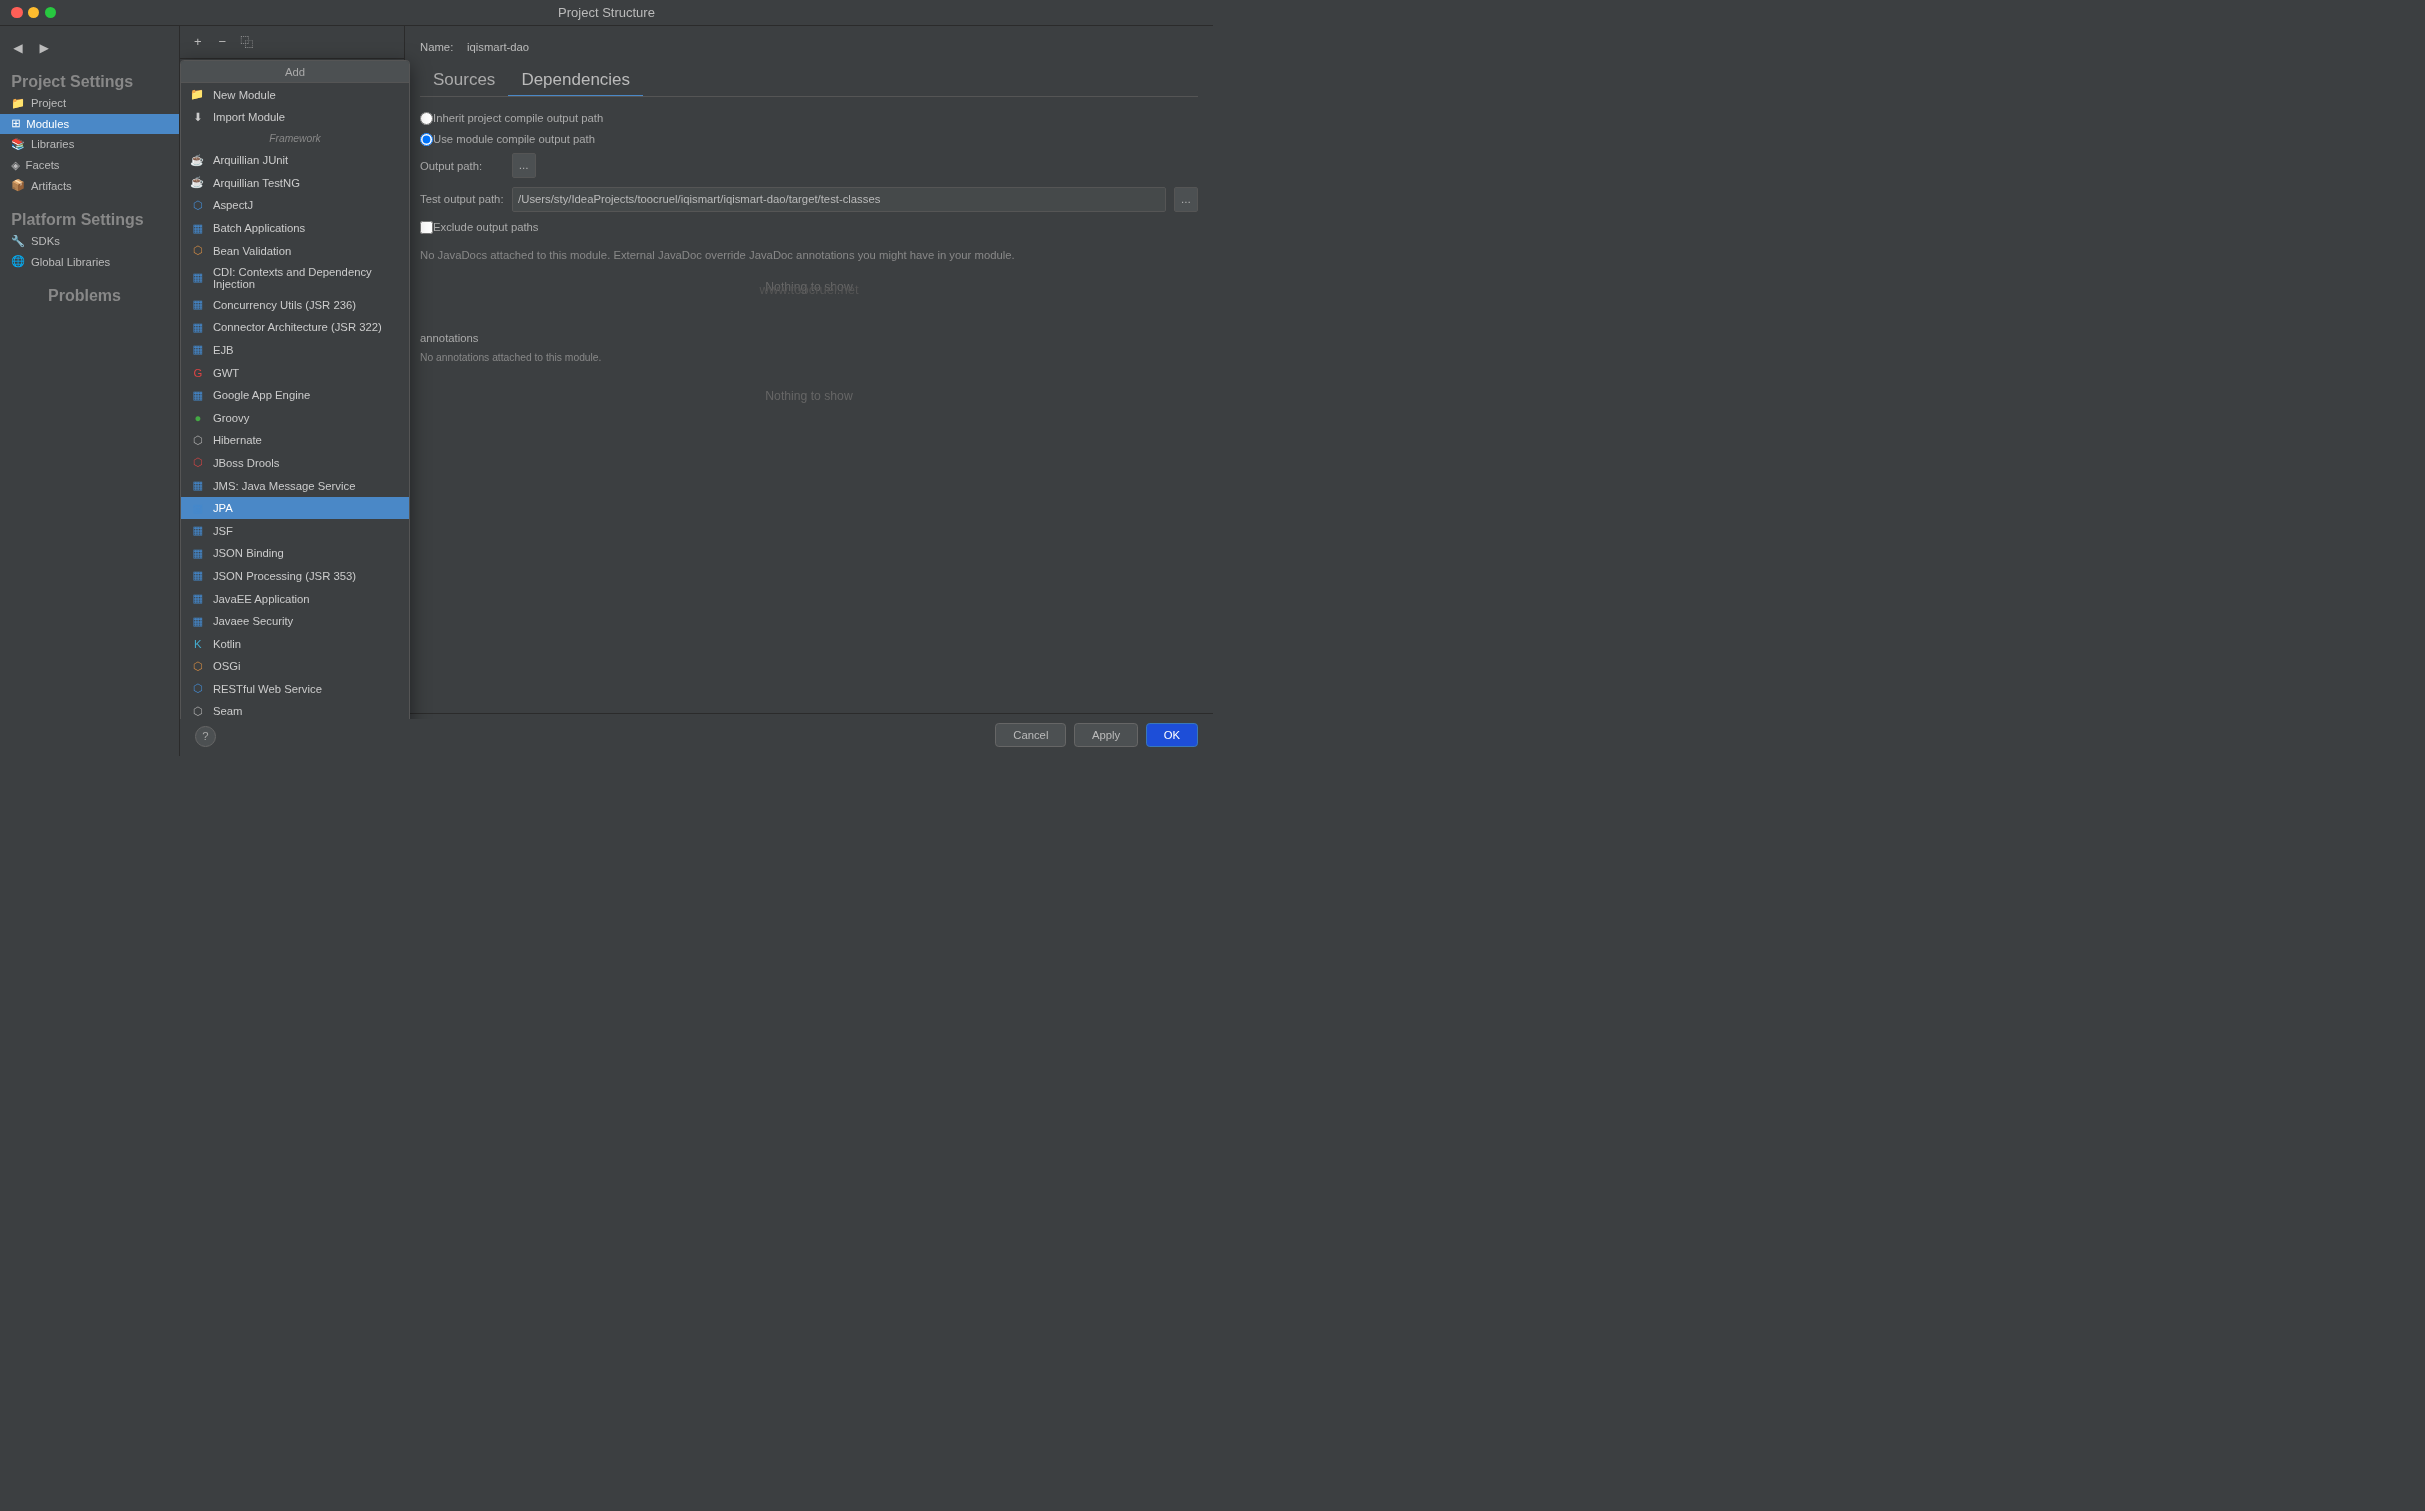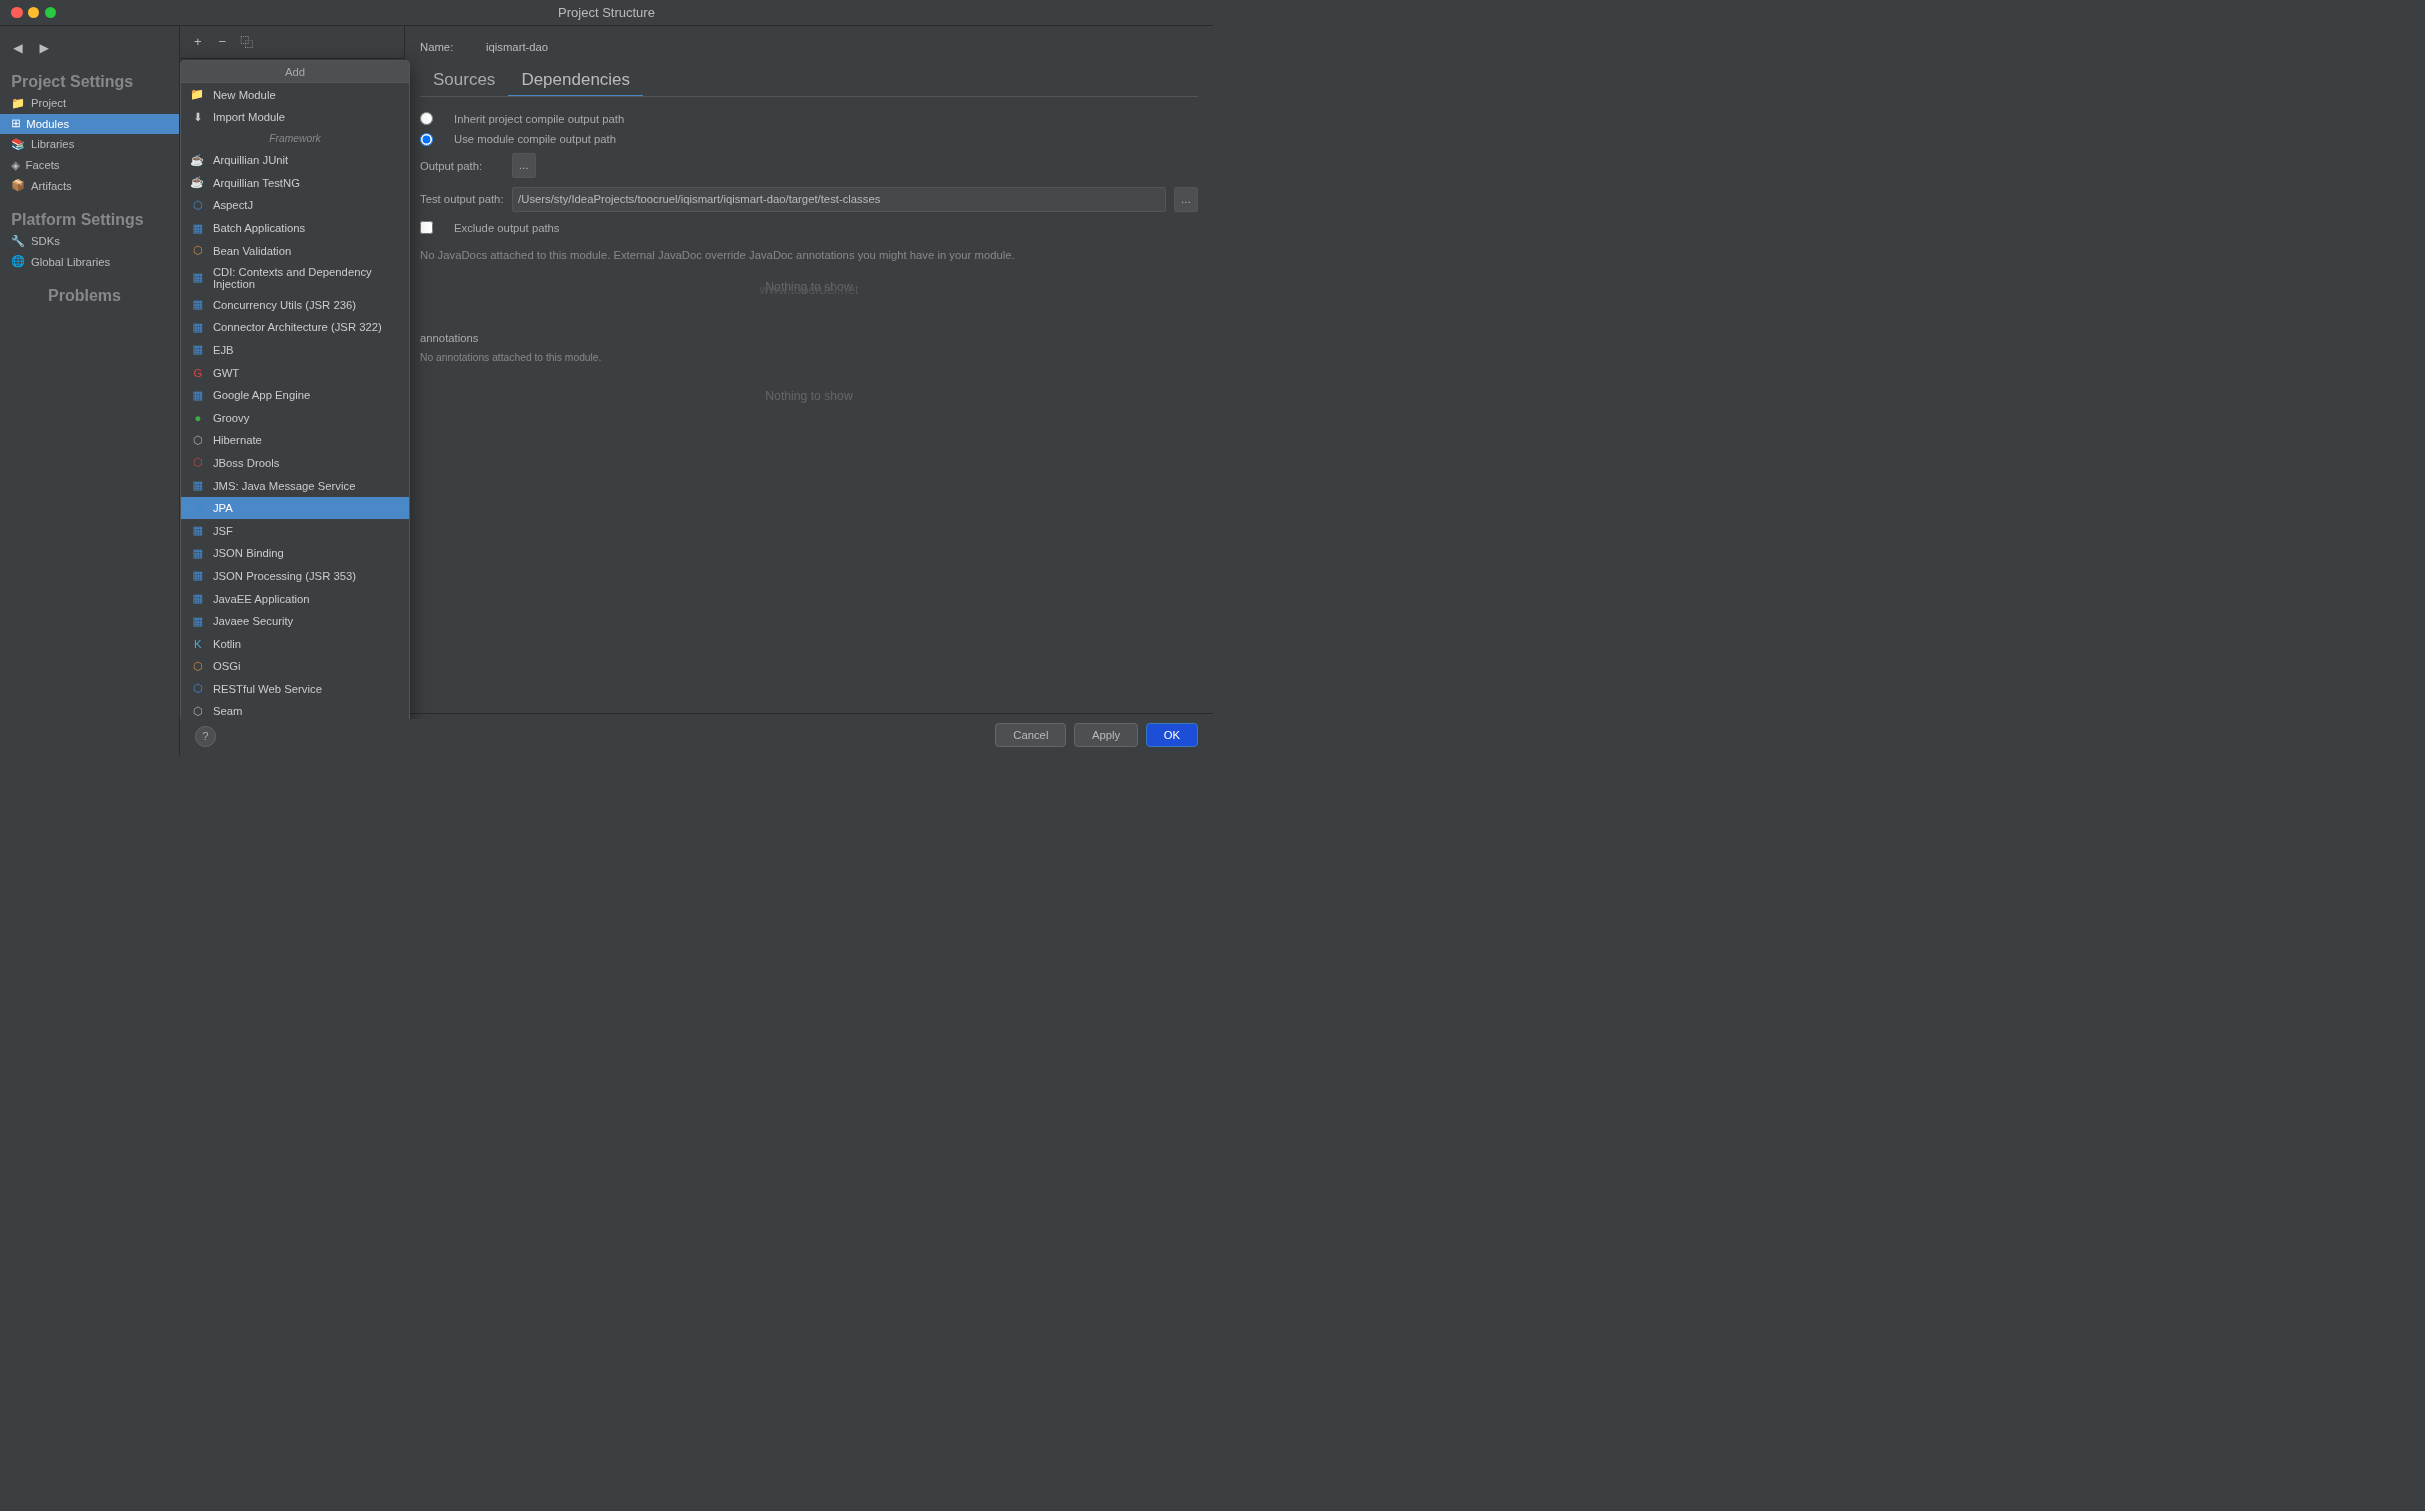--- a/index.html
+++ b/index.html
@@ -139,21 +139,21 @@
       flex: 1;
       padding: 15px;
       overflow: auto;
     }
 
     
     .name-row {
       display: flex;
       align-items: flex-end;
       margin-bottom: 11.3px;
-      gap: 19px;
+      gap: 0;
     }
     .name-label {
       color: #bbbbbb;
       font-size: 11.3px;
       min-width: 47px;
     }
     .name-value {
       color: #bbbbbb;
       font-size: 11.3px;
       font-weight: 500;
@@ -210,22 +210,22 @@
       align-items: center;
       justify-content: center;
       cursor: pointer;
       font-size: 10.3px;
       border-radius: 1.9px;
     }
 
     
     .radio-option {
       display: flex;
-      align-items: center;
-      gap: 21px;
+      align-items: flex-start;
+      gap: 0;
       margin-bottom: 7.5px;
       font-size: 11.3px;
       color: #aaaaaa;
     }
     .radio-option input { cursor: pointer; }
 
     
     .watermark {
       position: absolute;
       top: 50%;

